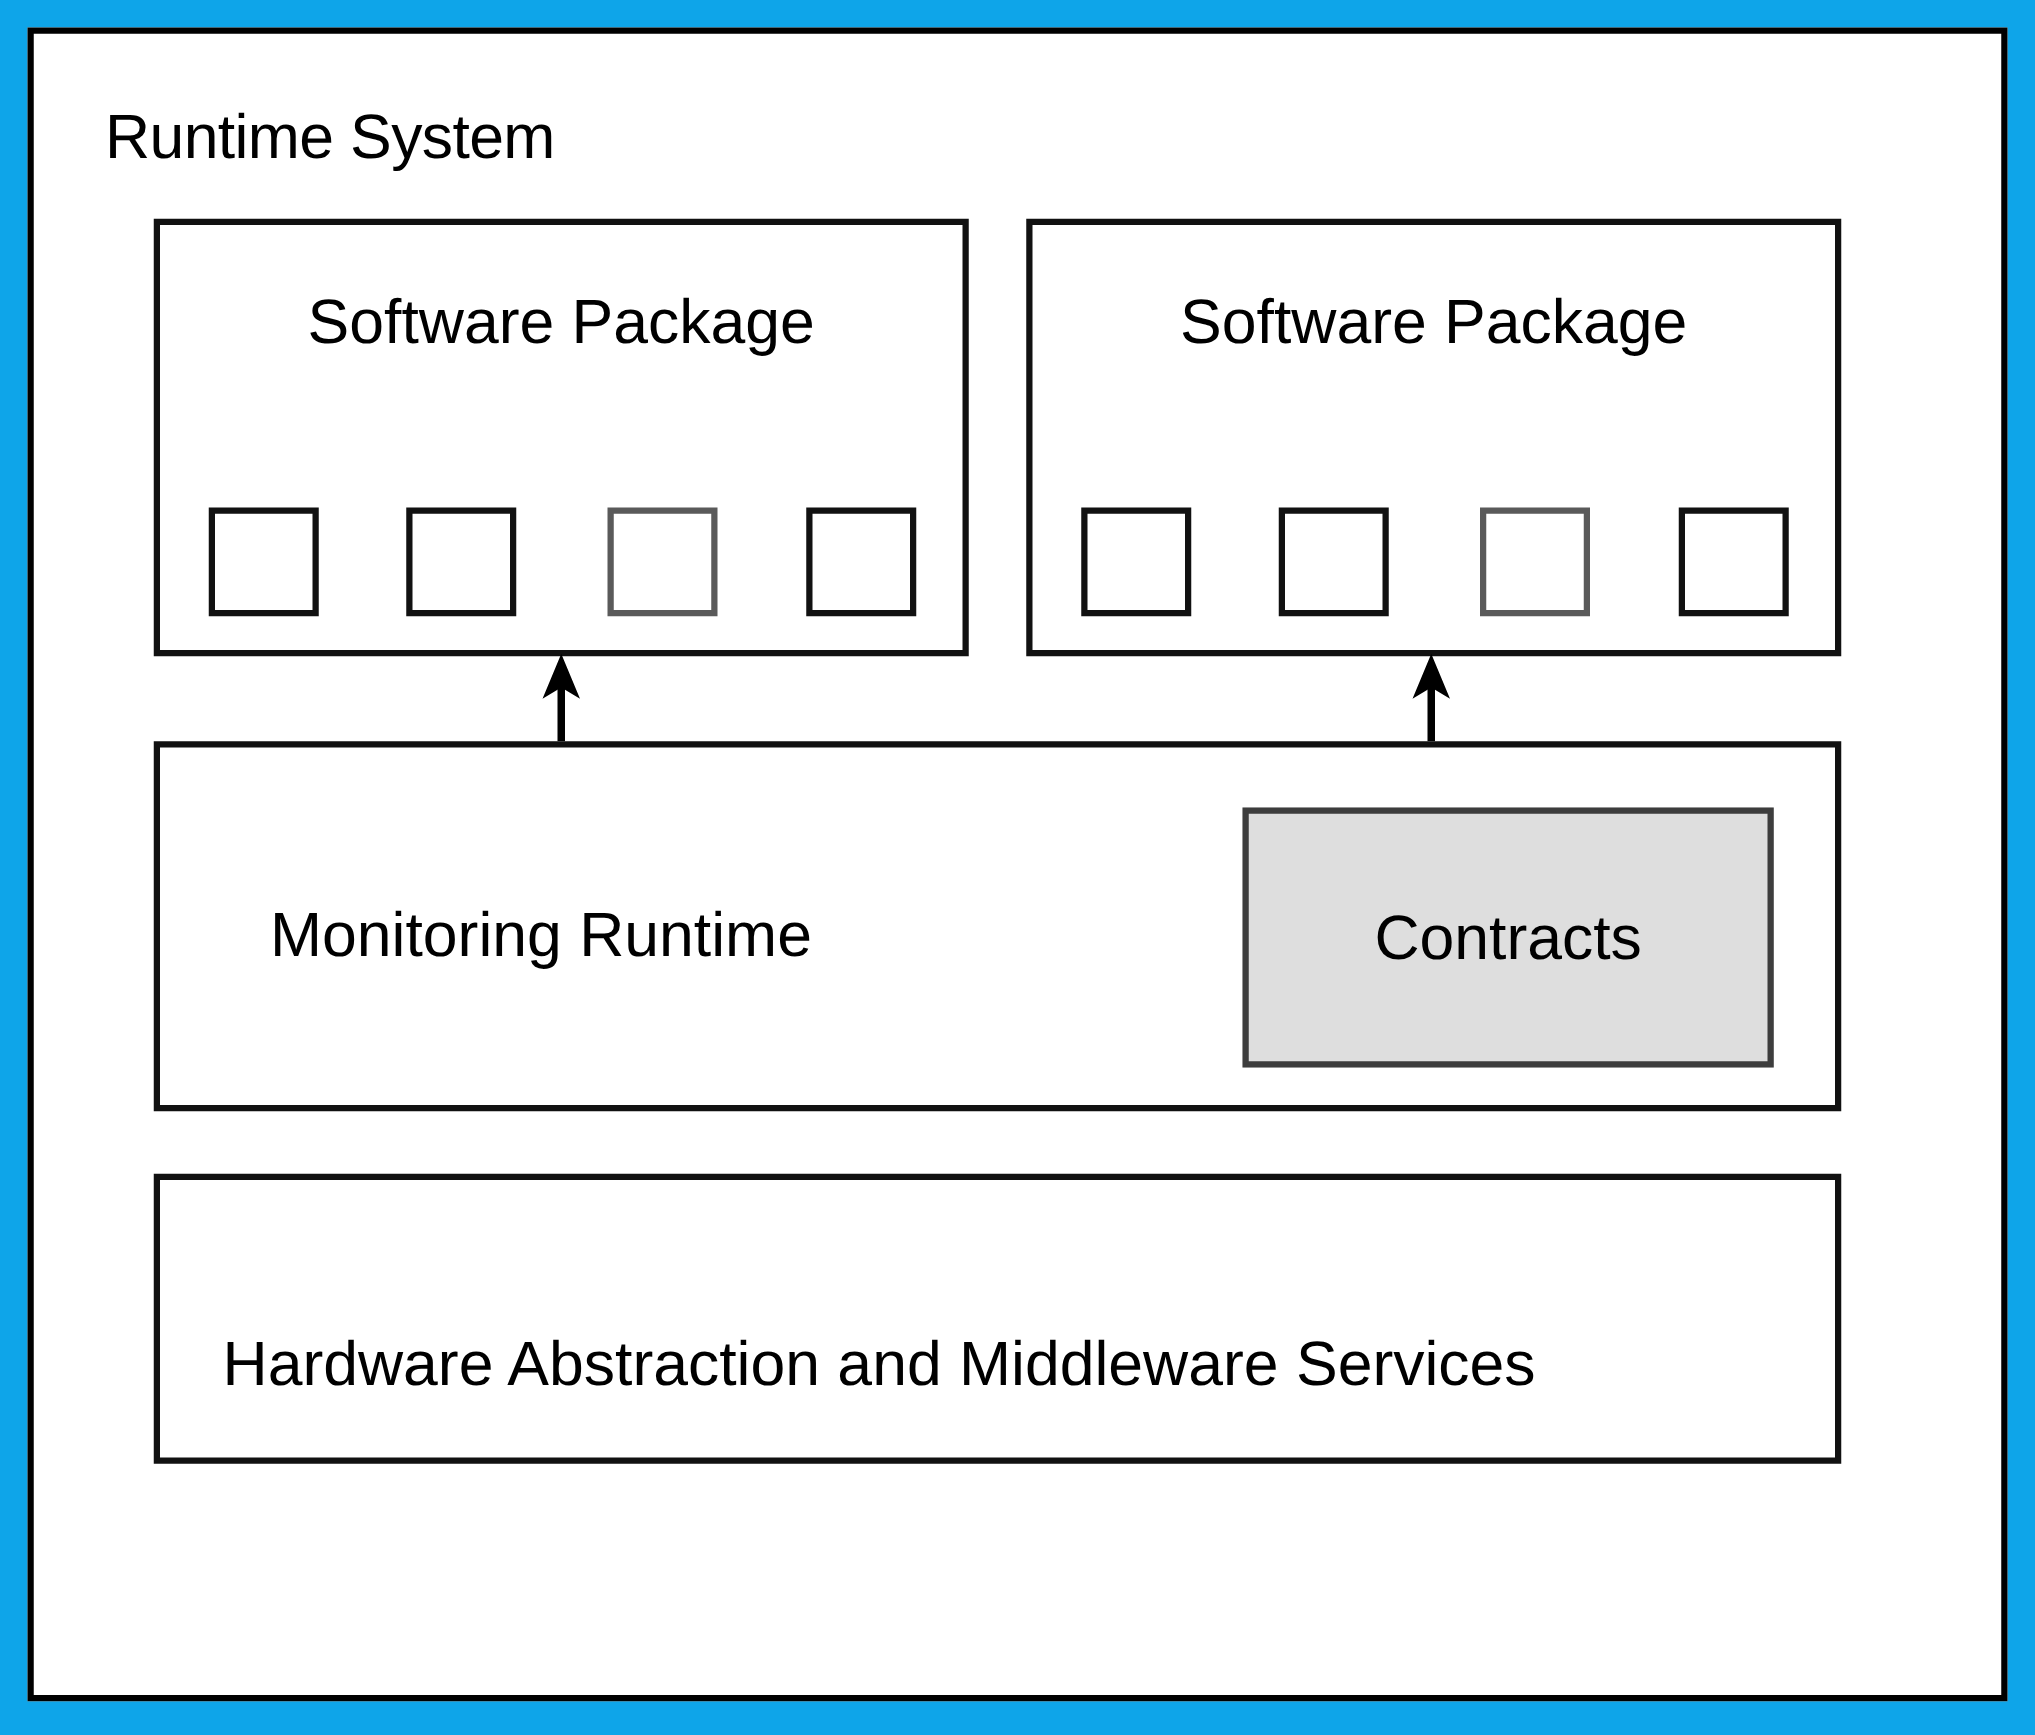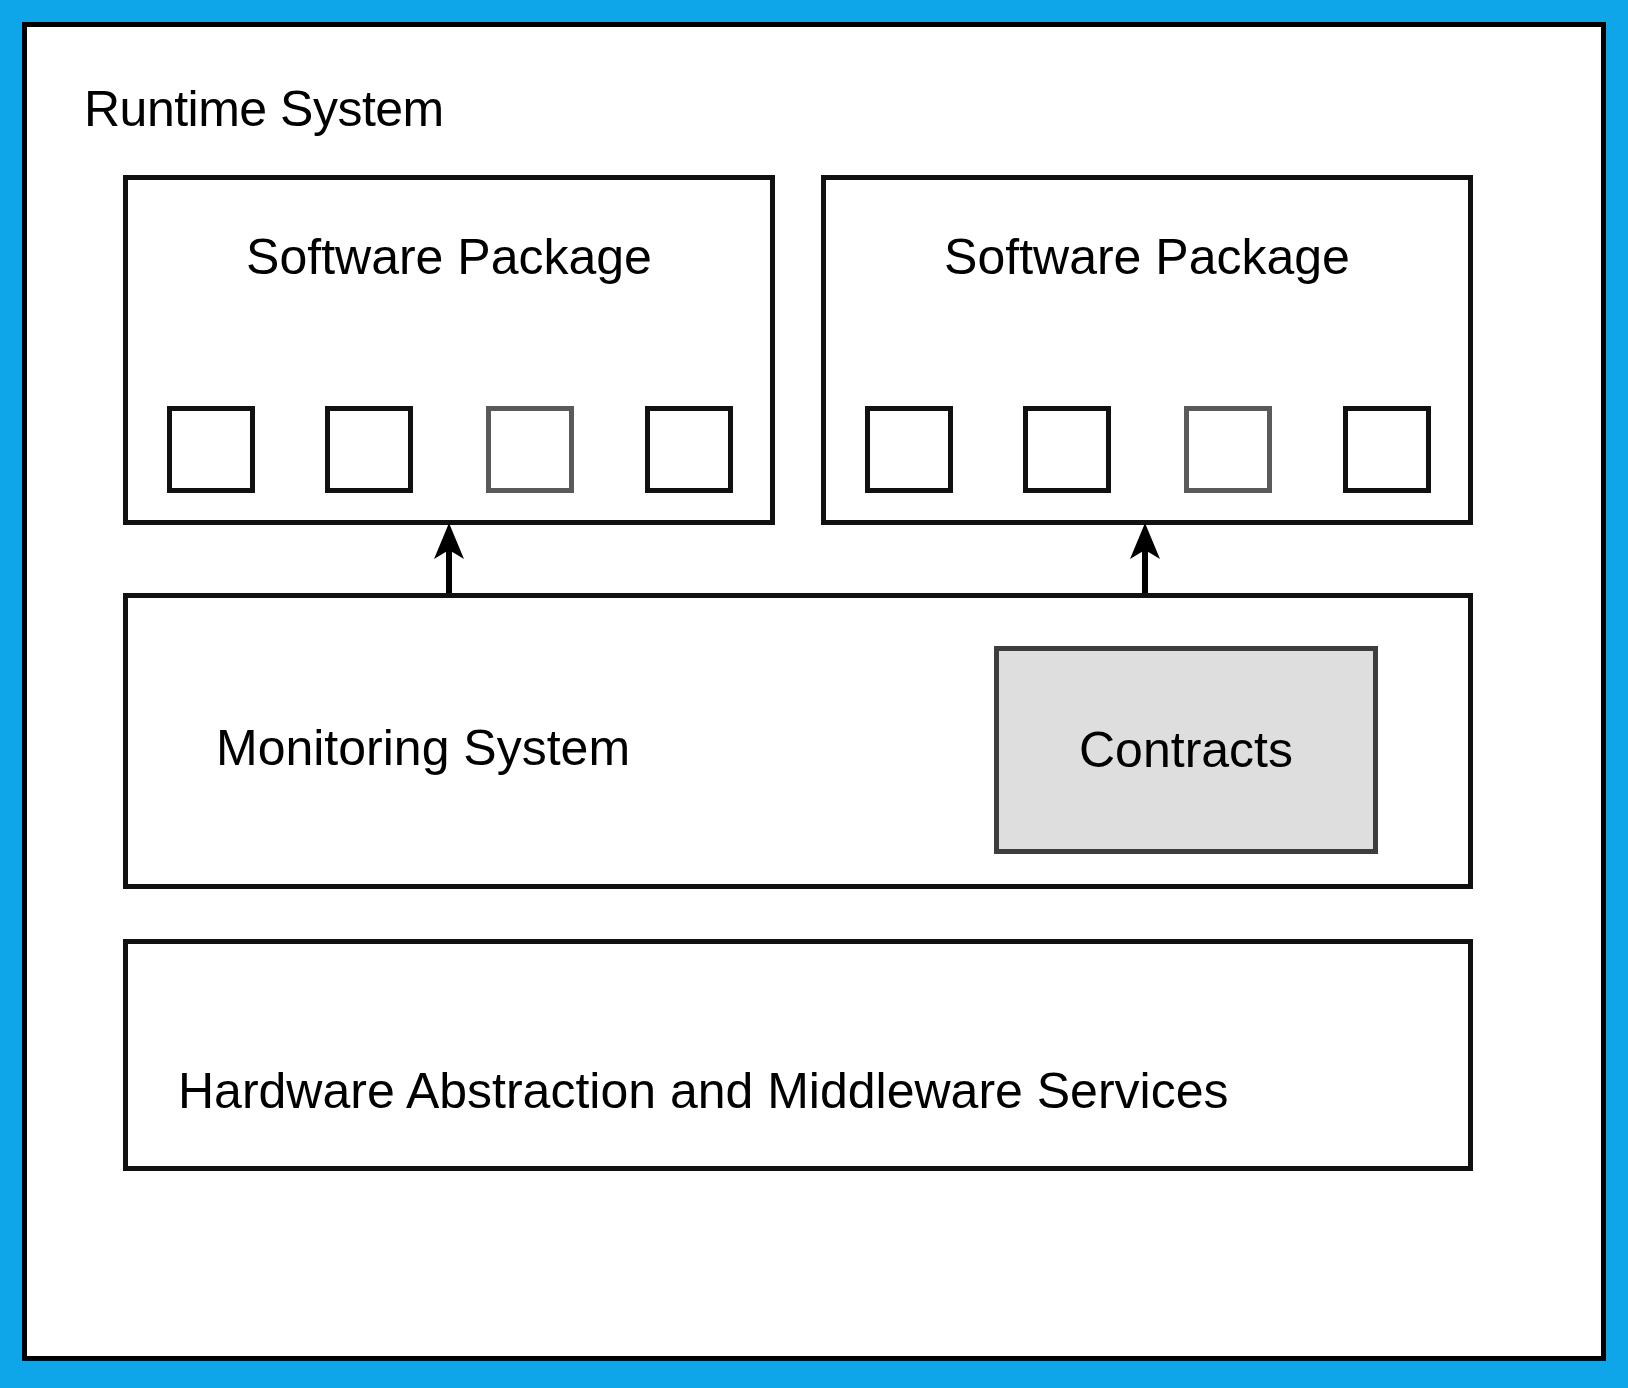--- a/index.html
+++ b/index.html
@@ -102,21 +102,21 @@
     top: 125px;
     font-size: 50px;
   }
 
   
   .contracts {
     position: absolute;
     box-sizing: border-box;
     left: 866px;
     top: 48px;
-    width: 384px;
+    width: 425px;
     height: 208px;
     border: 5px solid #3d3d3d;
     background: #dedede;
   }
   .contracts-label {
     position: absolute;
     left: 0;
     top: 0;
     width: 100%;
     height: 100%;
@@ -177,21 +177,21 @@
     <svg class="arrow arrow-1" viewBox="0 0 40 76">
       <line x1="20" y1="76" x2="20" y2="20" stroke="#000000" stroke-width="6"></line>
       <polygon points="20,0 5,36 20,27 35,36" fill="#000000"></polygon>
     </svg>
     <svg class="arrow arrow-2" viewBox="0 0 40 76">
       <line x1="20" y1="76" x2="20" y2="20" stroke="#000000" stroke-width="6"></line>
       <polygon points="20,0 5,36 20,27 35,36" fill="#000000"></polygon>
     </svg>
 
     <div class="block monitoring">
-      <div class="block-title monitoring-label">Monitoring System</div>
+      <div class="block-title monitoring-label">Monitoring Runtime</div>
       <div class="contracts">
         <div class="contracts-label">Contracts</div>
       </div>
     </div>
 
     <div class="block hardware">
       <div class="block-title hardware-label">Hardware Abstraction and Middleware Services</div>
     </div>
 
   </div>

